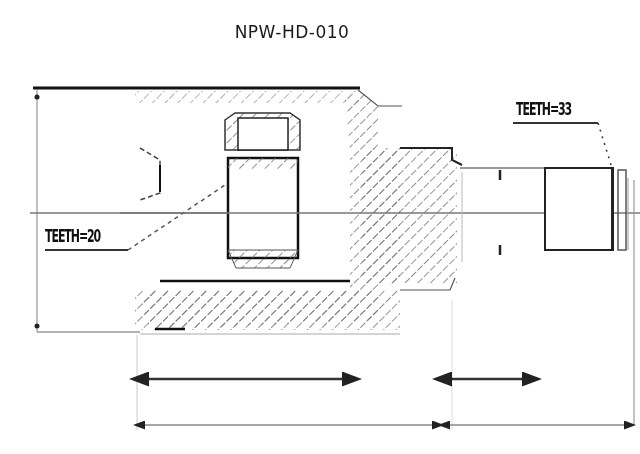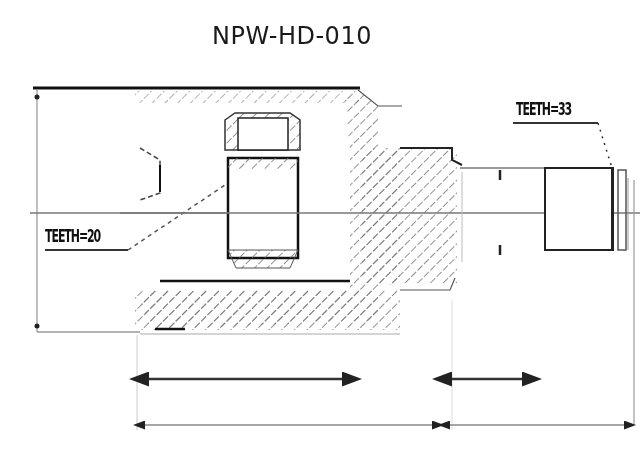--- a/index.html
+++ b/index.html
@@ -1,17 +1,17 @@
 <!DOCTYPE html>
 <html><head>
 <meta charset="utf-8">
 <style>
   html, body { margin: 0; padding: 0; background: #ffffff; }
   body { width: 640px; height: 454px; overflow: hidden; position: relative; font-family: "DejaVu Sans", sans-serif; }
-  .title { position: absolute; left: 0; top: 22px; width: 584px; text-align: center; font-size: 24px; letter-spacing: 0.5px; color: #1a1a1a; font-family: "DejaVu Sans", sans-serif; }
+  .title { position: absolute; left: 0; top: 22px; width: 584px; text-align: center; font-size: 17px; letter-spacing: 0.5px; color: #1a1a1a; font-family: "DejaVu Sans", sans-serif; }
   svg { position: absolute; left: 0; top: 0; }
   .lbl { position: absolute; font-family: "DejaVu Sans Condensed", "DejaVu Sans", sans-serif; font-size: 17px; font-weight: bold; color: #111; letter-spacing: -1.5px; transform: scaleX(0.72); transform-origin: left top; white-space: nowrap; }
 </style>
 </head>
 <body>
 
 <div class="title">NPW-HD-010</div>
 
 <svg width="640" height="454" viewBox="0 0 640 454">
   <defs>

